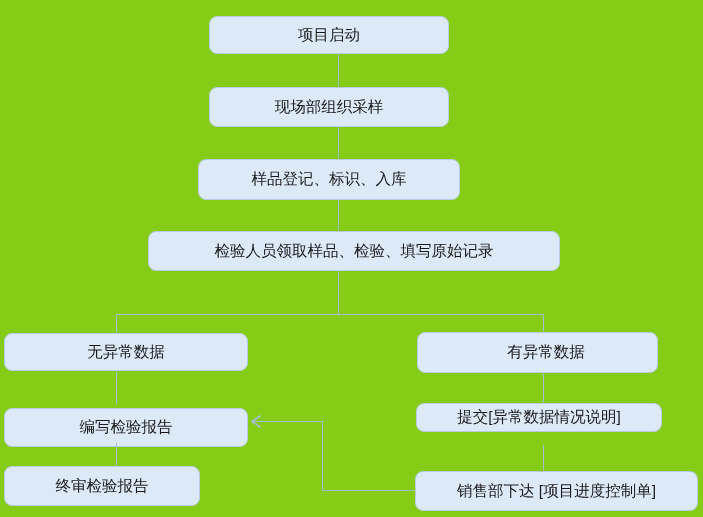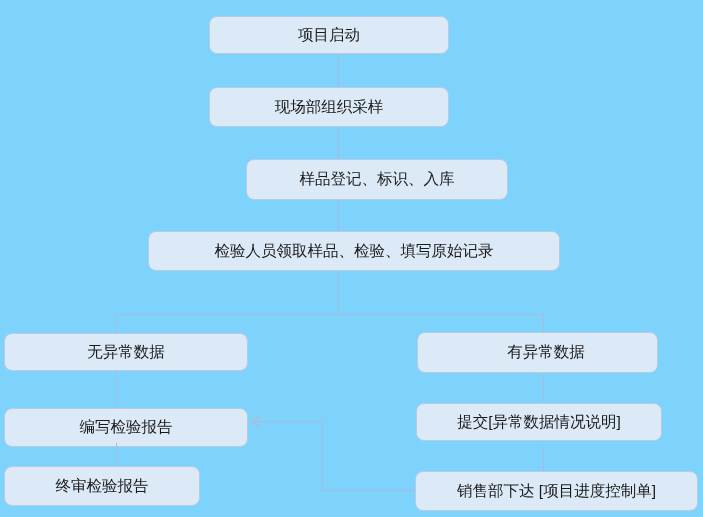--- a/index.html
+++ b/index.html
@@ -4,21 +4,21 @@
 <style>
   html, body {
     margin: 0;
     padding: 0;
     background: #ffffff;
   }
   .canvas {
     position: relative;
     width: 703px;
     height: 517px;
-    background: #7dd3fc;
+    background: #84cc16;
     font-family: "Liberation Sans", "DejaVu Sans", sans-serif;
     overflow: hidden;
   }
   .node {
     position: absolute;
     box-sizing: border-box;
     background: var(--node-fill, #dce9f7);
     border: 1px solid var(--node-border, #b7cbe3);
     border-radius: 8px;
     display: flex;
@@ -43,33 +43,33 @@
 </style>
 </head>
 <body>
 
 <div class="canvas">
 
   <div class="node" style="left:209px; top:16px;  width:240px; height:38px;">项目启动</div>
 
   <div class="node" style="left:209px; top:87px;  width:240px; height:40px;">现场部组织采样</div>
 
-  <div class="node" style="left:198px; top:159px; width:262px; height:41px;margin-left:48px;">样品登记、标识、入库</div>
+  <div class="node" style="left:198px; top:159px; width:262px; height:41px;">样品登记、标识、入库</div>
 
   <div class="node" style="left:148px; top:231px; width:412px; height:40px;">检验人员领取样品、检验、填写原始记录</div>
 
   <div class="node" style="left:4px;   top:333px; width:244px; height:38px;">无异常数据</div>
 
   <div class="node" style="left:4px;   top:408px; width:244px; height:39px;">编写检验报告</div>
 
   <div class="node" style="left:4px;   top:466px; width:196px; height:40px;">终审检验报告</div>
 
   <div class="node" style="left:417px; top:332px; width:241px; height:41px;padding-left:17px;">有异常数据</div>
 
-  <div class="node" style="left:416px; top:403px; width:246px; height:38px;">提交[异常数据情况说明]</div>
+  <div class="node" style="left:416px; top:403px; width:246px; height:29px;">提交[异常数据情况说明]</div>
 
   <div class="node" style="left:415px; top:471px; width:283px; height:40px;">销售部下达 [项目进度控制单]</div>
 
   <div class="line v" style="left:338px; top:54px;  height:33px;"></div>
   <div class="line v" style="left:338px; top:127px; height:32px;"></div>
   <div class="line v" style="left:338px; top:200px; height:31px;"></div>
   <div class="line v" style="left:338px; top:271px; height:43px;"></div>
 
   <div class="line h" style="left:116px; top:314px; width:427px;"></div>
   <div class="line v" style="left:116px; top:314px; height:19px;"></div>

